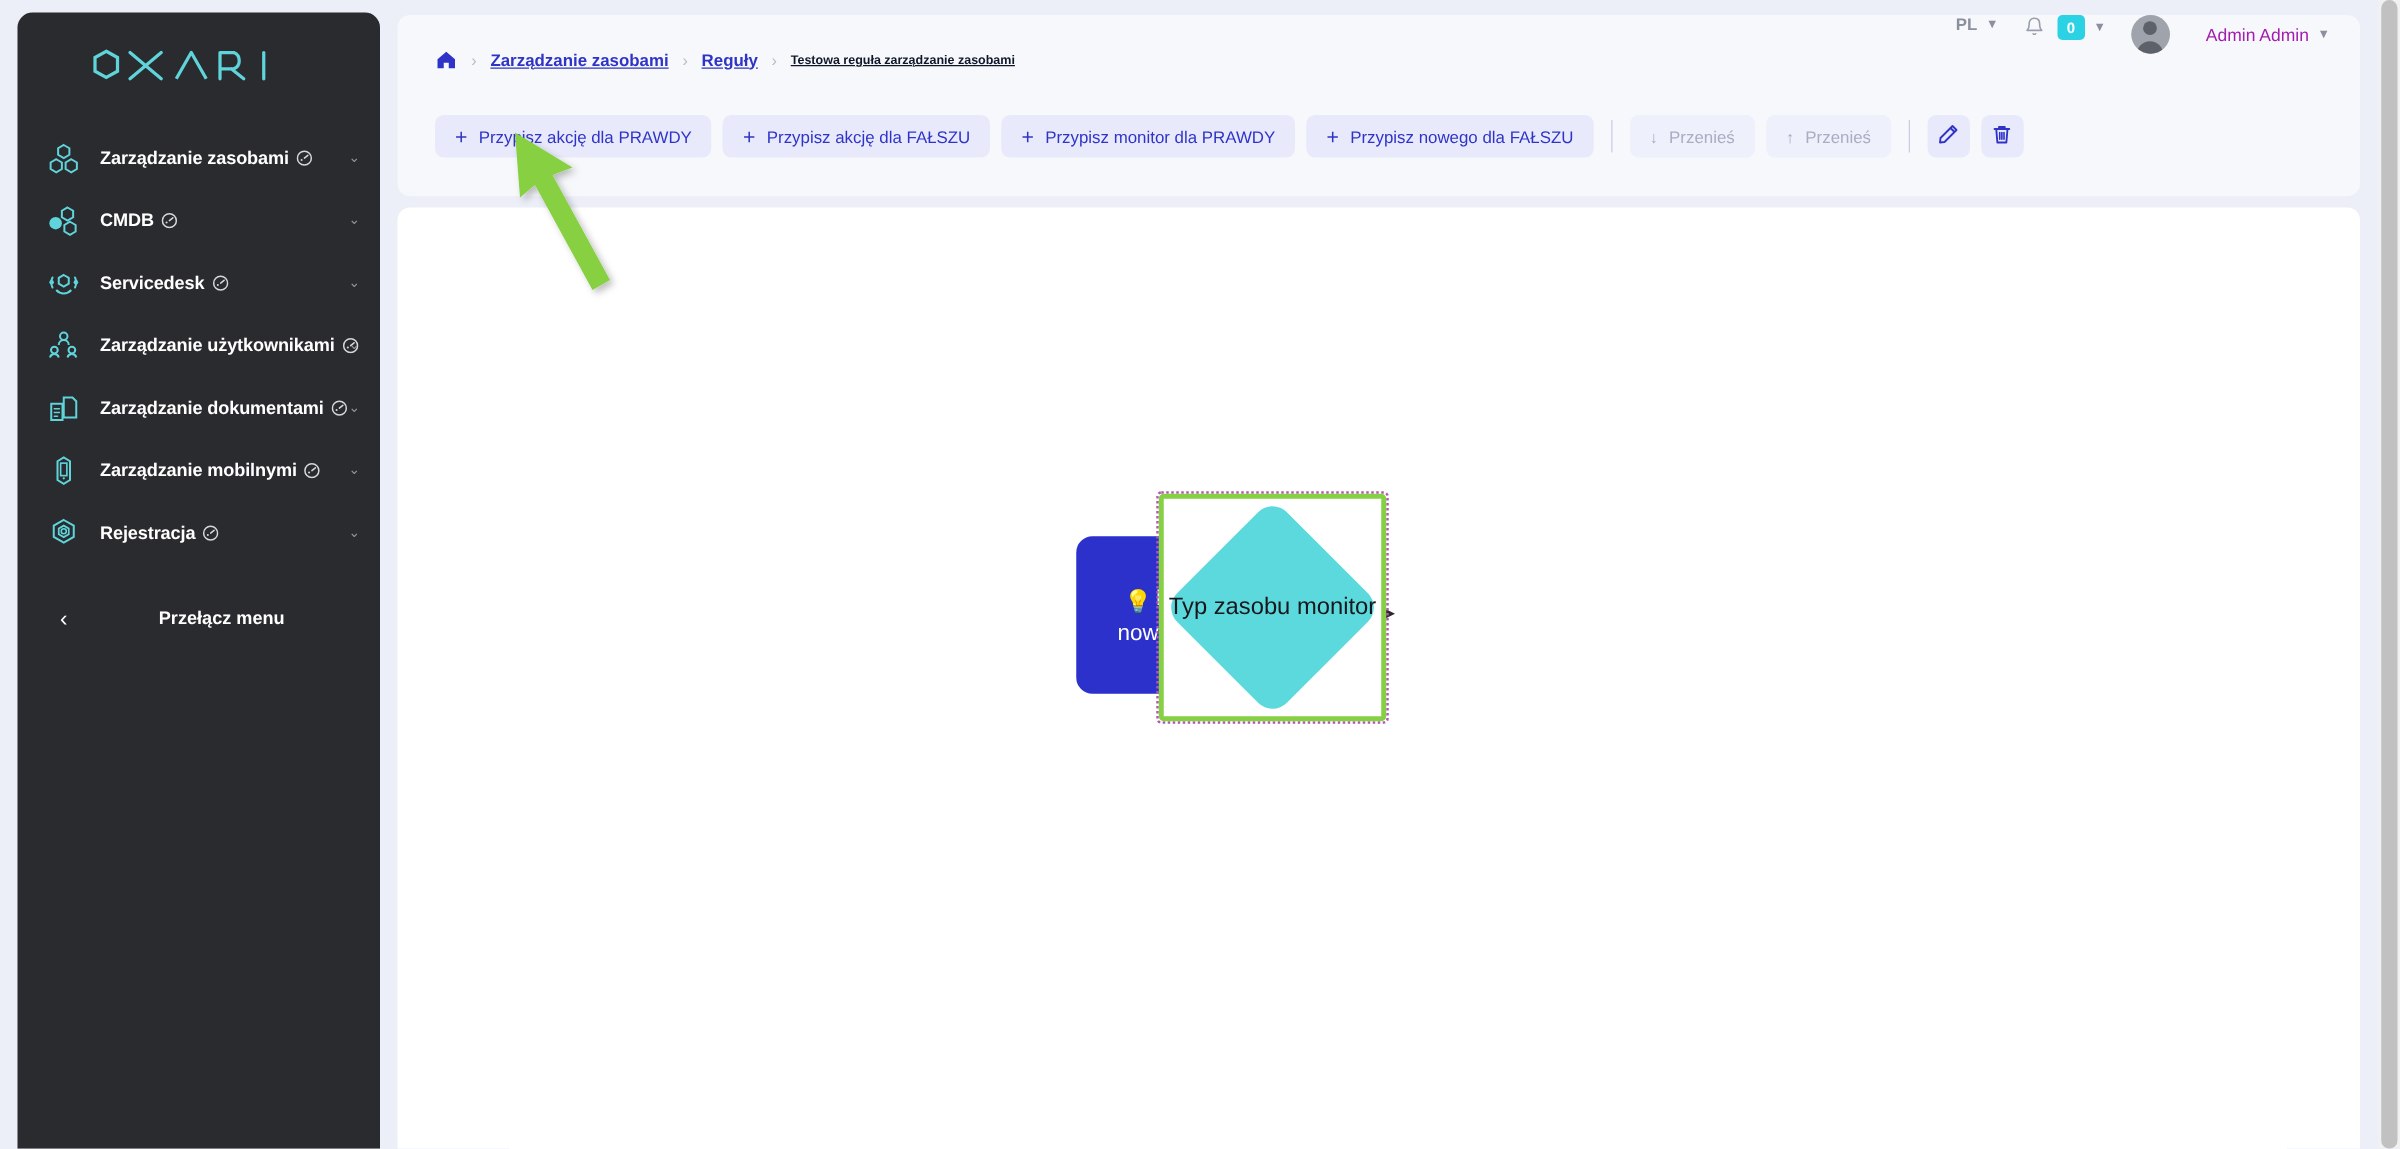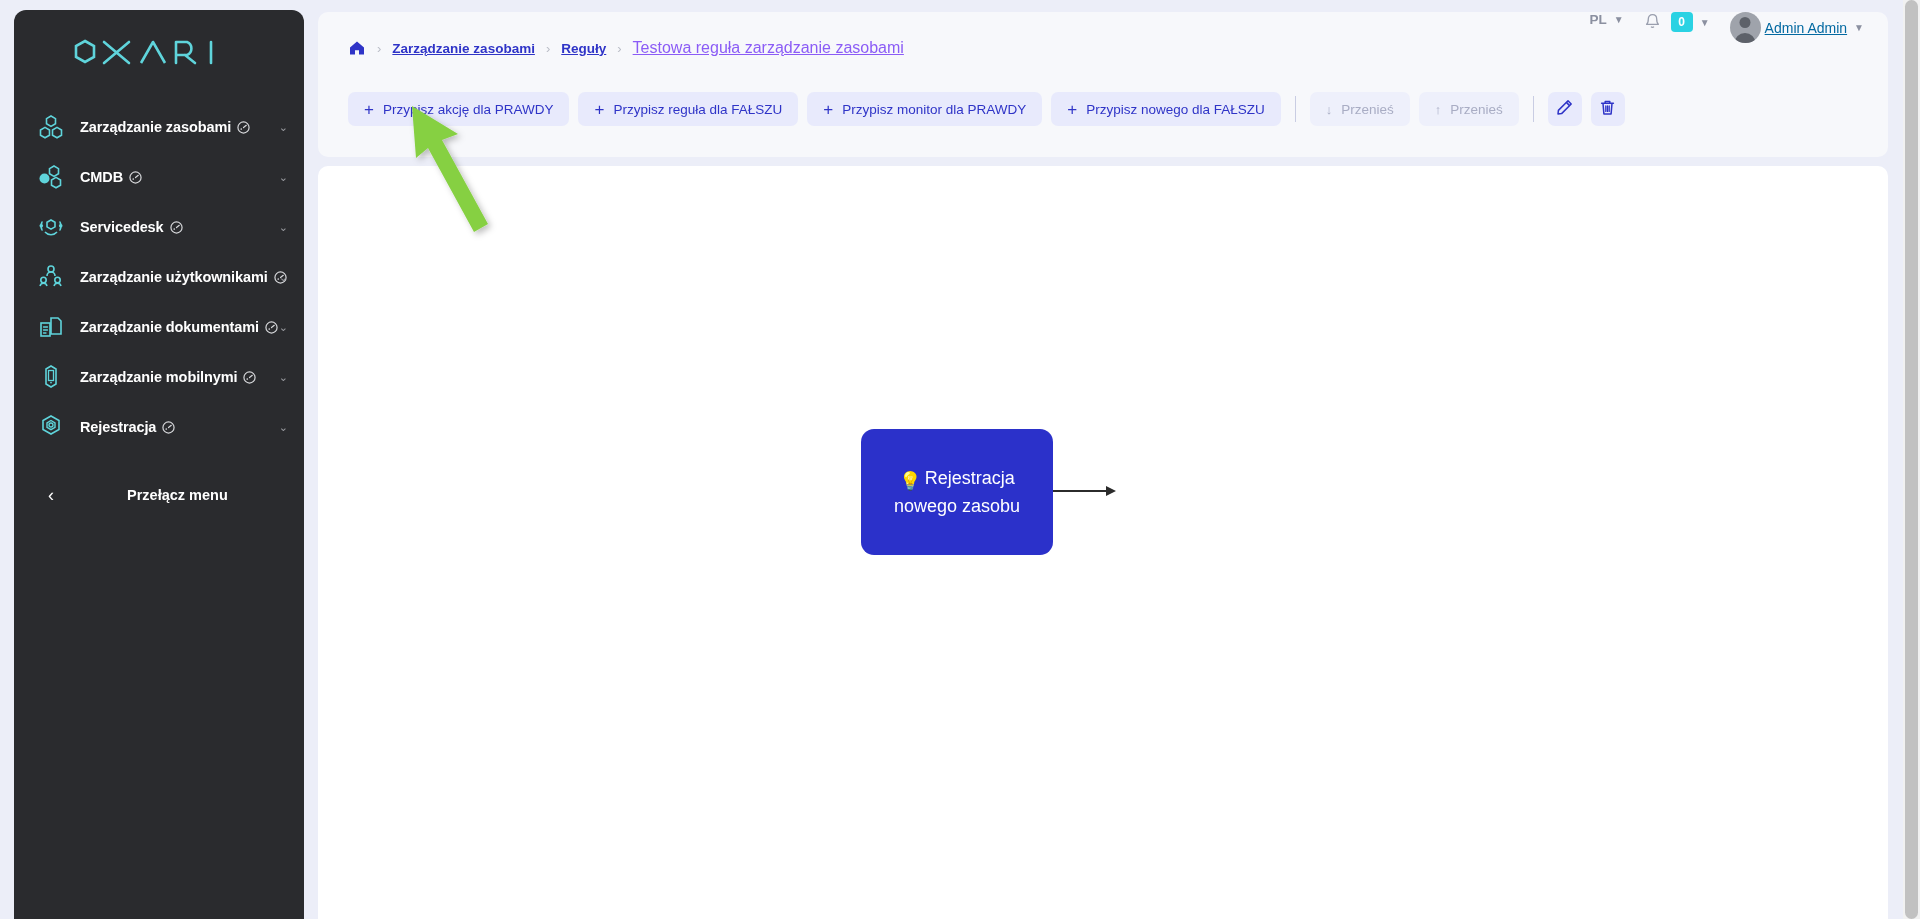--- a/index.html
+++ b/index.html
@@ -79,21 +79,21 @@
     position: relative;
   }
   .breadcrumb { display: flex; align-items: center; gap: 11px; }
   .bc-home { display: flex; align-items: center; cursor: pointer; }
   .bc-sep { color: #b9bcc6; font-size: 13px; }
   .bc-link {
     color: #2f34c7; font-size: 13.5px; font-weight: bold;
     text-decoration: underline; cursor: pointer; white-space: nowrap;
   }
   .bc-current {
-    color: #8b5cf6; font-size: 16px; font-weight: normal;
+    color: #0f172a; font-size: 10px; font-weight: bold;
     text-decoration: underline; cursor: pointer; white-space: nowrap;
   }
   .header-right {
     position: absolute; right: 24px; top: 0; height: 72px;
     display: flex; align-items: flex-start; gap: 0;
   }
   .hr-item { display: flex; align-items: center; cursor: pointer; }
   .lang { color: #8b90a0; font-size: 13.5px; font-weight: bold; }
   .caret { color: #8b90a0; font-size: 10px; margin-left: 7px; }
   .bell { margin-left: 20px; display: flex; align-items: center; }
@@ -111,21 +111,21 @@
     background: #9fa3ab; overflow: hidden; position: relative;
   }
   .avatar .head {
     position: absolute; left: 50%; top: 5px; transform: translateX(-50%);
     width: 11px; height: 11px; border-radius: 50%; background: #5d6169;
   }
   .avatar .body {
     position: absolute; left: 50%; bottom: -5px; transform: translateX(-50%);
     width: 21px; height: 15px; border-radius: 11px 11px 0 0; background: #5d6169;
   }
-  .username { margin-left: 4px; color: #0369a1; font-size: 14px; text-decoration: underline; }
+  .username { margin-left: 29px; color: #a21caf; font-size: 14px; }
 
   
   .toolbar {
     display: flex; align-items: center;
     padding: 0 22px 0 30px;
     gap: 9px;
     height: 50px;
   }
   .tb-btn {
     display: flex; align-items: center; gap: 9px;
@@ -444,21 +444,21 @@
       </div>
     </div>
 
     <div class="toolbar">
       <button class="tb-btn">
         <span class="plus">+</span>
         <span>Przypisz akcję dla PRAWDY</span>
       </button>
       <button class="tb-btn">
         <span class="plus">+</span>
-        <span>Przypisz reguła dla FAŁSZU</span>
+        <span>Przypisz akcję dla FAŁSZU</span>
       </button>
       <button class="tb-btn">
         <span class="plus">+</span>
         <span>Przypisz monitor dla PRAWDY</span>
       </button>
       <button class="tb-btn">
         <span class="plus">+</span>
         <span>Przypisz nowego dla FAŁSZU</span>
       </button>
 
@@ -501,20 +501,27 @@
 
       <div class="node-event">
         <span class="txt"><span class="emj">💡</span><span>Rejestracja nowego zasobu</span></span>
       </div>
 
       <div class="edge">
         <span class="line"></span>
           <span class="head"></span>
       </div>
 
+      <div class="node-cond-wrap">
+        <div class="node-cond-sel"></div>
+        <div class="node-cond-box">
+          <div class="diamond"></div>
+          <div class="diamond-label">Typ zasobu monitor</div>
+        </div>
+      </div>
 
     </div>
   </div>
 
   <svg class="annot-arrow" width="200" height="160" viewBox="0 0 200 160">
     <defs>
       <filter id="ashadow" x="-30%" y="-30%" width="170%" height="170%">
         <feDropShadow dx="3" dy="3" stdDeviation="3" flood-color="#000000" flood-opacity="0.25"></feDropShadow>
       </filter>
     </defs>

